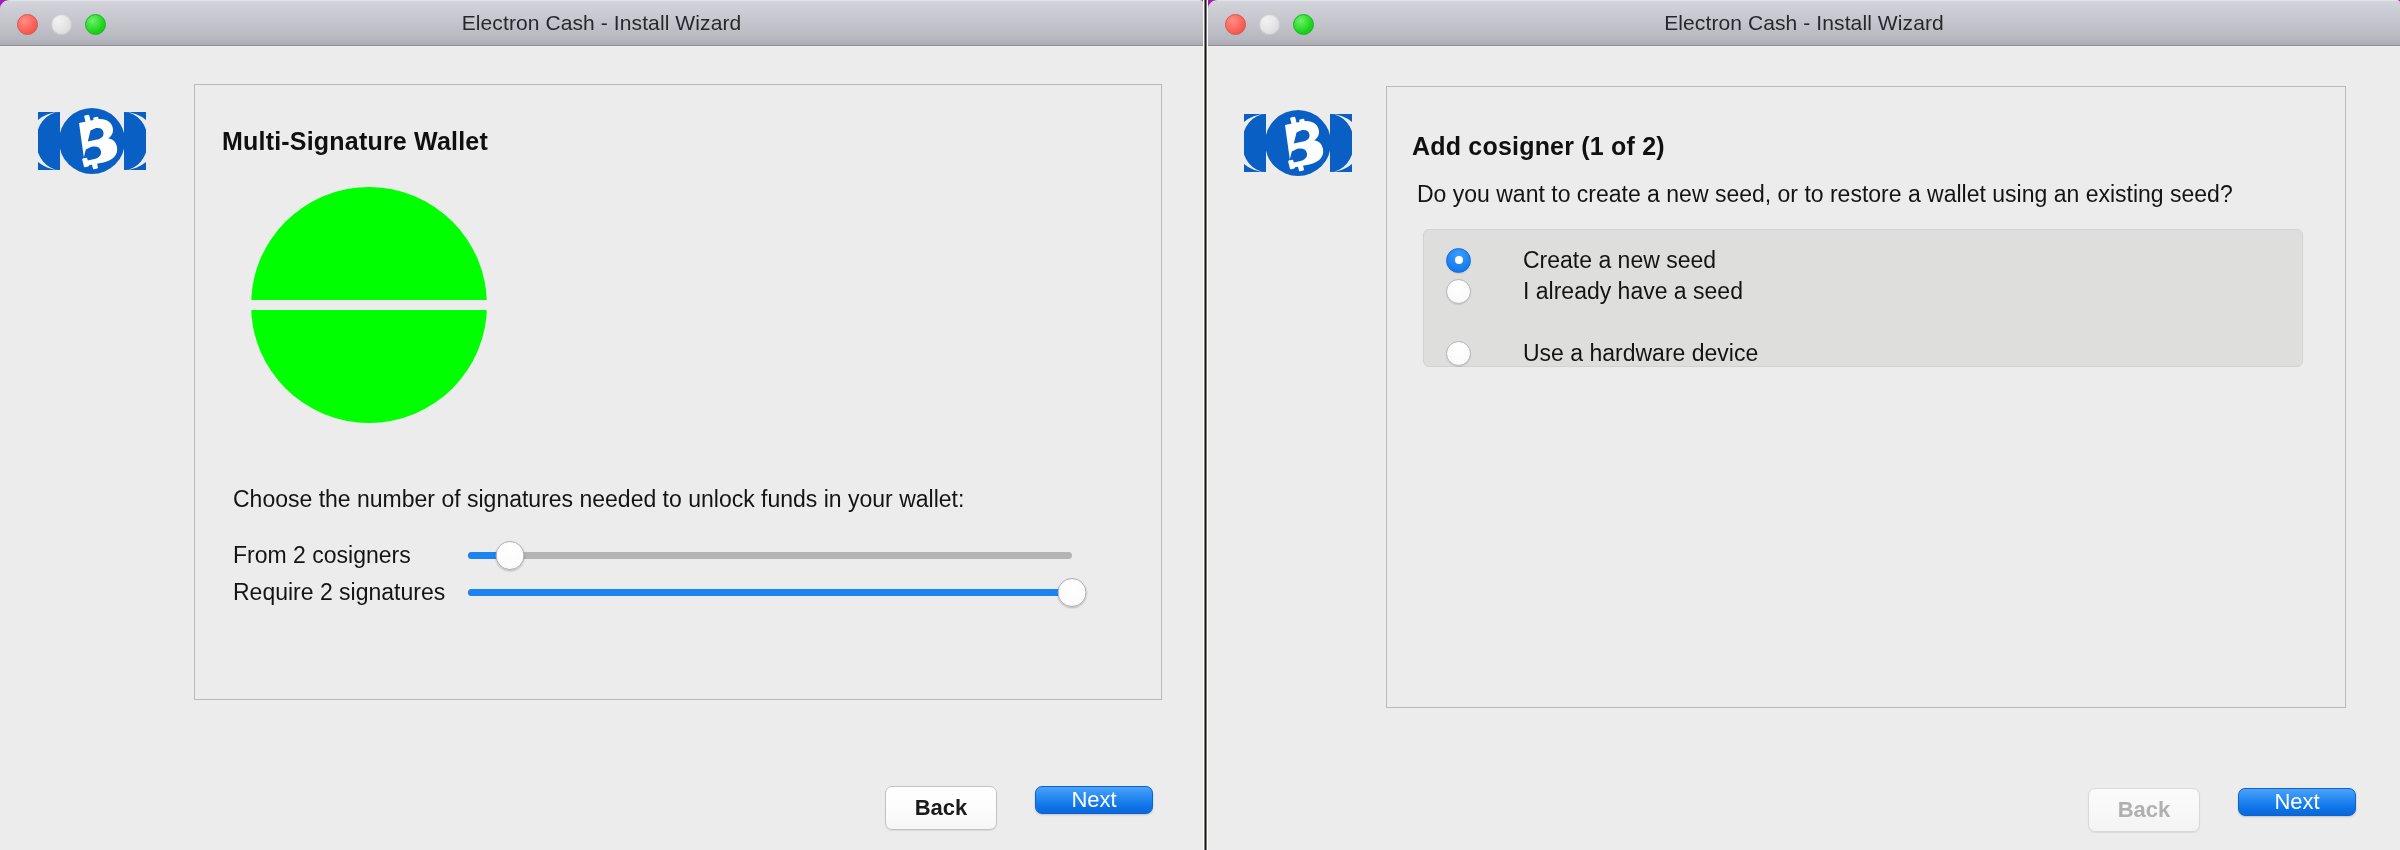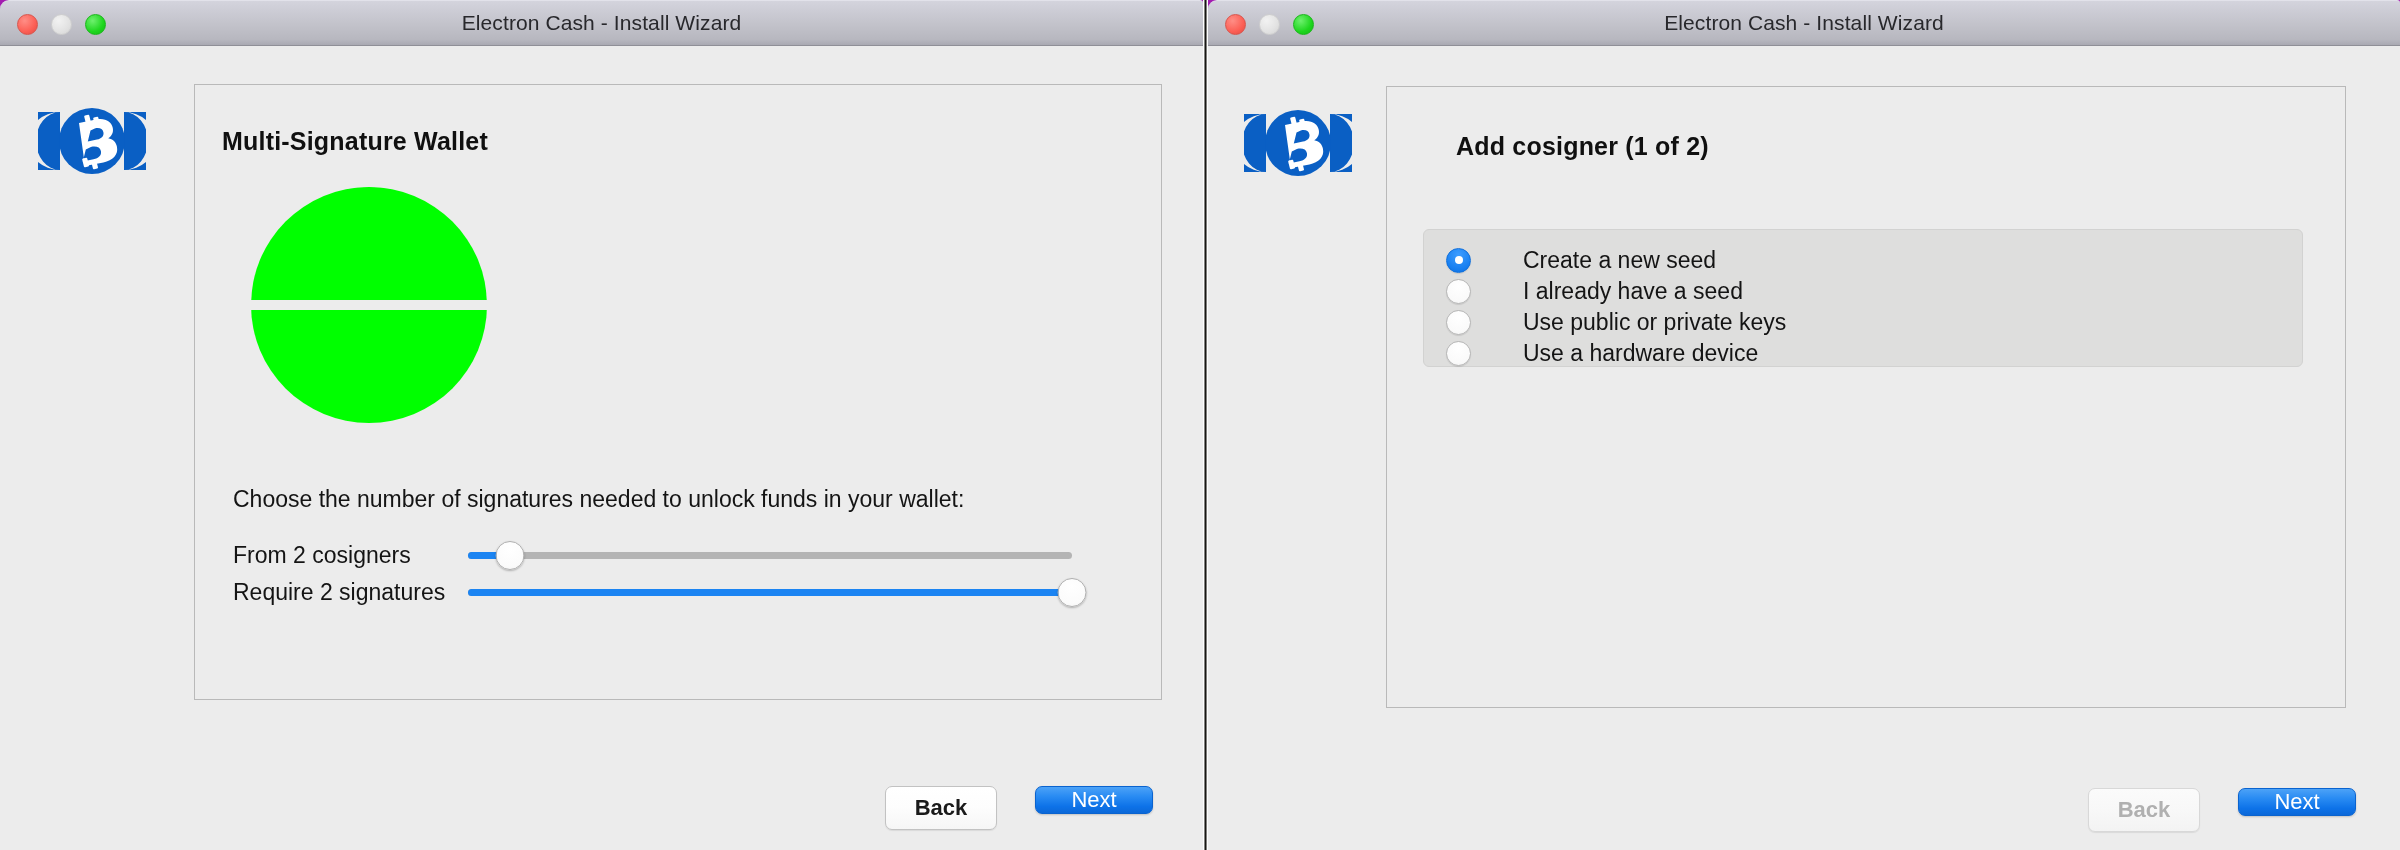--- a/index.html
+++ b/index.html
@@ -53,21 +53,21 @@
     border: 1px solid #b9b9b9;
   }
   #panel-left  { left: 194px; top: 38px; width: 968px; height: 616px; }
   #panel-right { left: 178px; top: 40px; width: 960px; height: 622px; }
 
   .panel-title {
     position: absolute; font-size: 25px; font-weight: 700; color: #101010;
     letter-spacing: .2px; white-space: nowrap;
   }
   #title-left  { left: 27px; top: 42px; }
-  #title-right { left: 25px; top: 45px; margin-left: 44px; }
+  #title-right { left: 25px; top: 45px; }
 
   
   .pie { position: absolute; left: 56px; top: 102px; width: 236px; height: 236px; }
   .pie .half {
     position: absolute; left: 0; width: 236px; height: 236px; background: #00ff00;
   }
   .pie .top-half {
     top: 0; height: 113px;
     border-radius: 118px 118px 0 0 / 118px 118px 0 0;
     clip-path: ellipse(118px 118px at 118px 118px);
@@ -263,40 +263,35 @@
                      M52.5 32.5 L49.8 43.5 L59 41.6 C63.6 40.6 66.2 38 65.4 34.2 C64.6 30.6 61.4 29.4 56.8 30.4 Z
                      M47.8 51.5 L44.8 63.5 L55.5 61.3 C60.8 60.2 63.8 57.2 62.9 53 C62 49 58.2 47.8 52.9 48.9 Z" fill="#ffffff" fill-rule="evenodd"></path>
           </g>
         </svg>
       </div>
 
       <div class="panel" id="panel-right">
 
         <div class="panel-title" id="title-right">Add cosigner (1 of 2)</div>
 
+        <div class="question">Do you want to create a new seed, or to restore a wallet using an existing seed?</div>
 
         <div class="radio-panel">
           <div class="radio-row selected" style="top:16px">
             <div class="radio-outer">
                 <div class="radio-dot"></div>
               </div>
             <div class="radio-label">Create a new seed</div>
           </div>
           <div class="radio-row" style="top:47px">
             <div class="radio-outer">
                 <div class="radio-dot"></div>
               </div>
             <div class="radio-label">I already have a seed</div>
           </div>
-          <div class="radio-row" style="top:78px">
-            <div class="radio-outer">
-                <div class="radio-dot"></div>
-              </div>
-            <div class="radio-label">Use public or private keys</div>
-          </div>
           <div class="radio-row" style="top:109px">
             <div class="radio-outer">
                 <div class="radio-dot"></div>
               </div>
             <div class="radio-label">Use a hardware device</div>
           </div>
         </div>
 
       </div>
 

